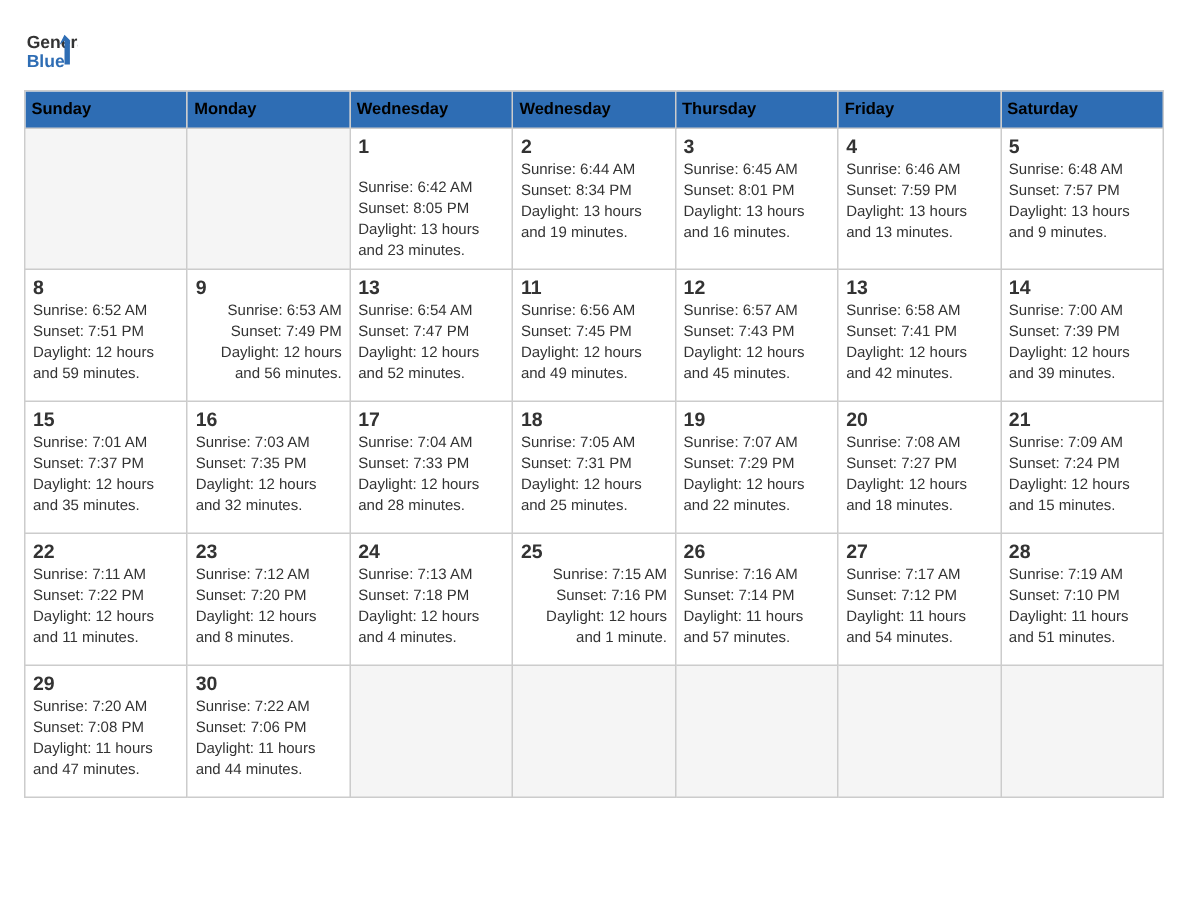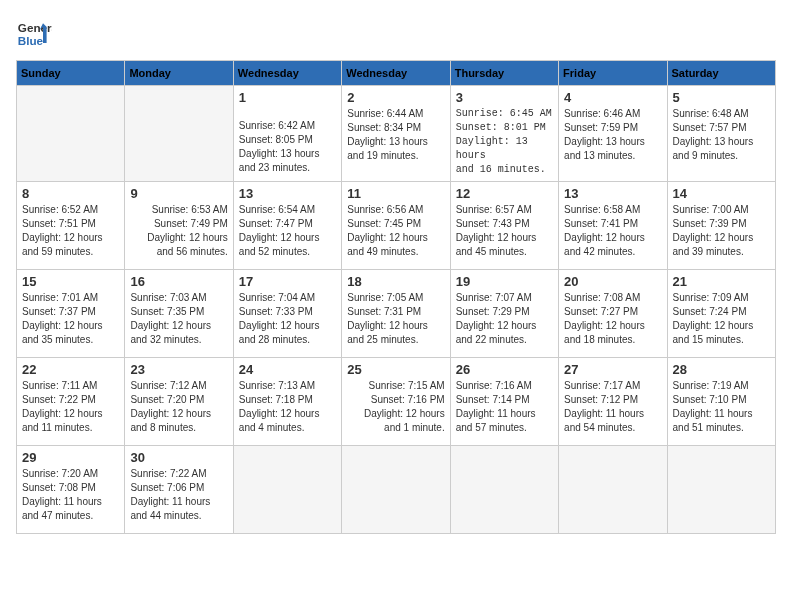--- a/index.html
+++ b/index.html
@@ -116,21 +116,21 @@
         </td>
         <td>
           <span class="day-num">2</span>
           <div class="day-info" style="white-space: pre-line;">Sunrise: 6:44 AM
 Sunset: 8:34 PM
 Daylight: 13 hours
 and 19 minutes.</div>
         </td>
         <td>
           <span class="day-num">3</span>
-          <div class="day-info" style="white-space: pre-line; font-family: Liberation Mono, monospace;">Sunrise: 6:45 AM
+          <div class="day-info" style="white-space: pre-line;">Sunrise: 6:45 AM
 Sunset: 8:01 PM
 Daylight: 13 hours
 and 16 minutes.</div>
         </td>
         <td>
           <span class="day-num">4</span>
           <div class="day-info" style="white-space: pre-line;">Sunrise: 6:46 AM
 Sunset: 7:59 PM
 Daylight: 13 hours
 and 13 minutes.</div>

